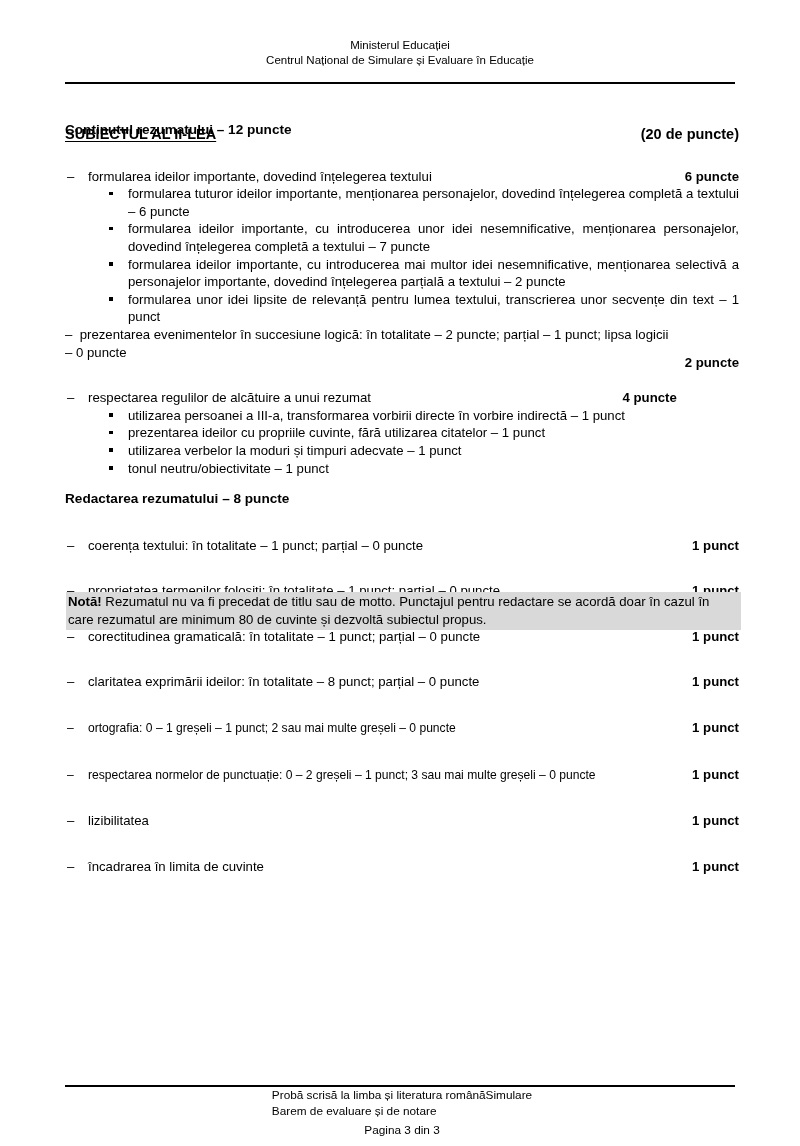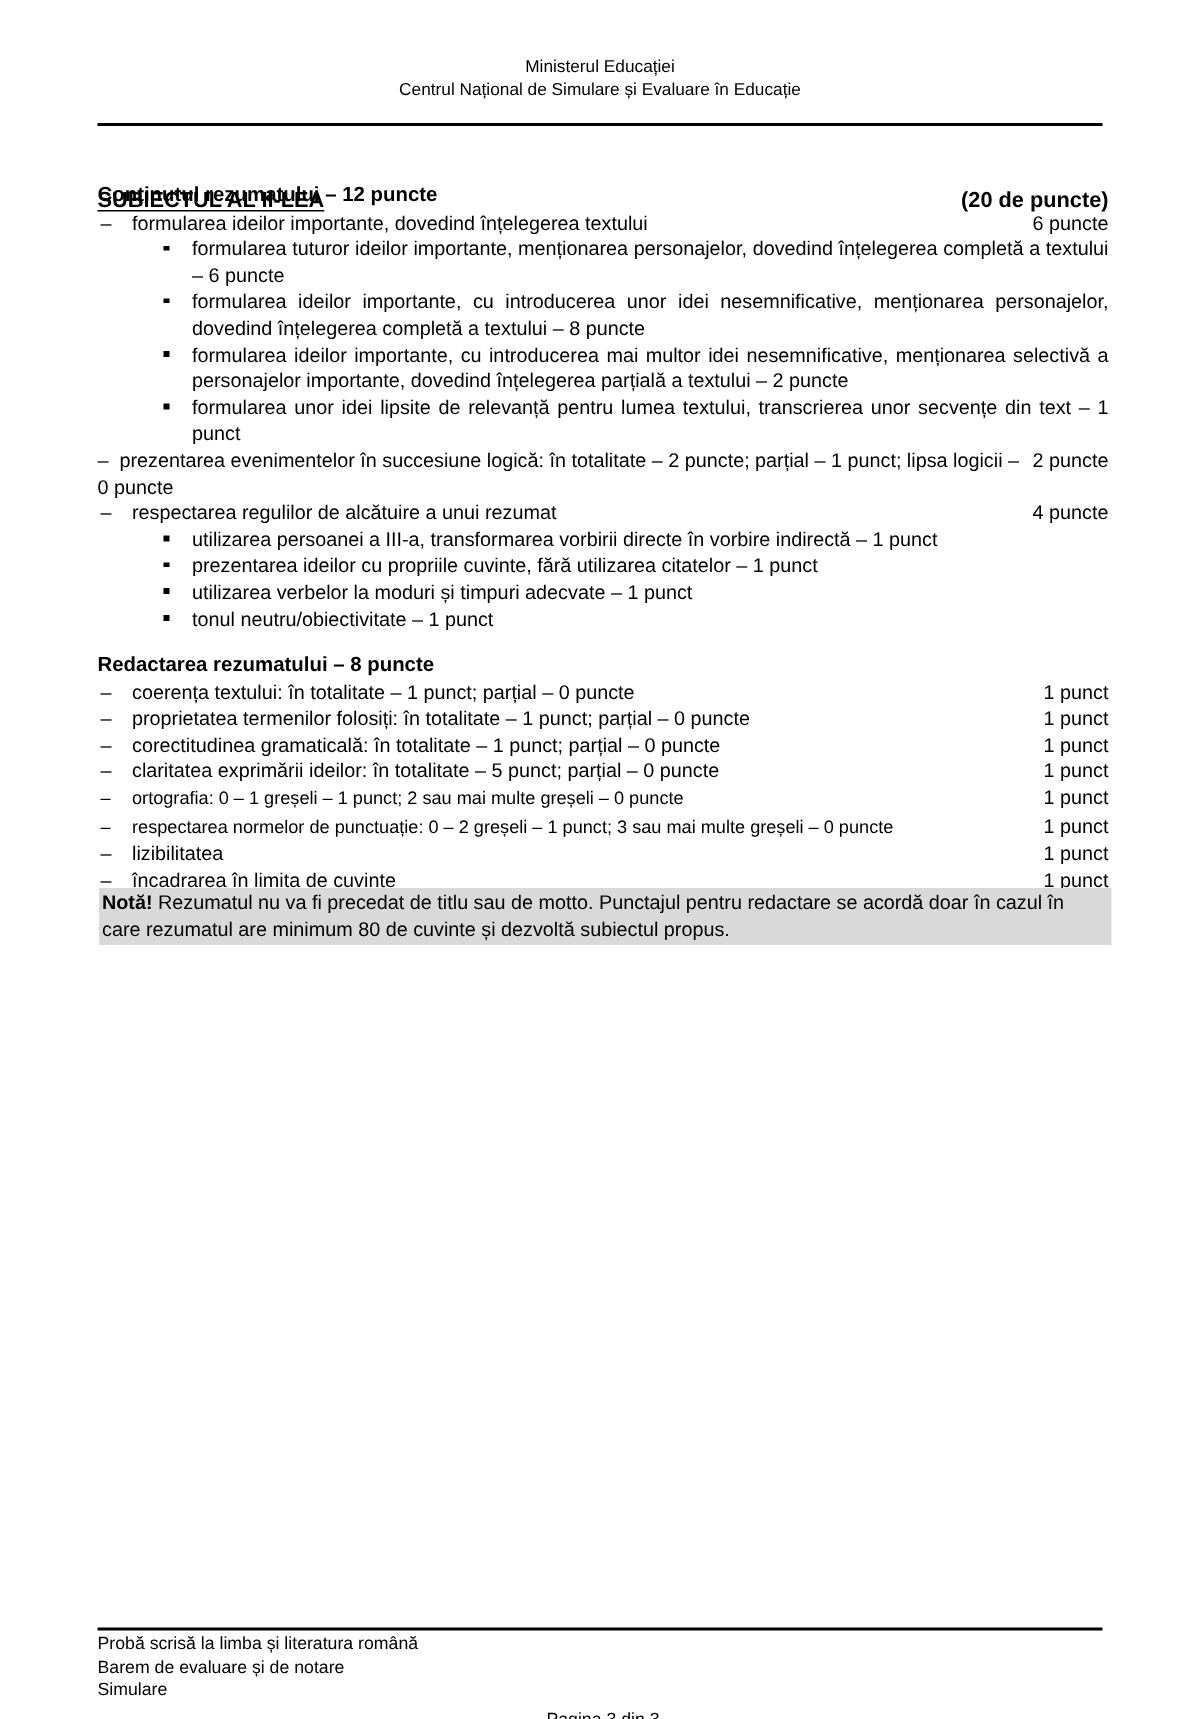--- a/index.html
+++ b/index.html
@@ -84,24 +84,25 @@
   .dash-flow {
     position: relative;
     margin: 0;
     text-align: left;
     text-indent: 0;
     padding-left: 0;
   }
   .dash-flow .lead { display: inline; }
 
   .pts {
-    font-weight: normal;
+    font-weight: bold;
     float: right;
     white-space: nowrap;
     margin-left: 8px;
+    margin-top: 28px;
   }
   .ptsline {
     display: flex;
     justify-content: space-between;
     align-items: baseline;
   }
   .ptsline .txt { padding-left: 23px; position: relative; }
   .ptsline .txt .dash { position: absolute; left: 2px; top: 0; }
   .ptsline .pts { float: none; }
 
@@ -156,21 +157,20 @@
     left: 65px;
     top: 1088px;
     width: 674px;
     font-size: 11.8px;
     line-height: 15.5px;
   }
   .footer-top {
     display: flex;
     justify-content: center;
     align-items: baseline;
-    flex-direction: column;
   }
   .footer-left div { white-space: nowrap; }
   .footer-right { white-space: nowrap; }
   .footer-page {
     text-align: center;
     margin-top: 4px;
   }
 </style>
 </head>
 <body>
@@ -198,21 +198,21 @@
       <span class="pts">6 puncte</span>
     </div>
 
     <div class="sq-row">
       <span class="sq"></span>
       <span>formularea tuturor ideilor importante, menționarea personajelor, dovedind înțelegerea completă a textului – 6 puncte</span>
     </div>
 
     <div class="sq-row">
       <span class="sq"></span>
-      <span>formularea ideilor importante, cu introducerea unor idei nesemnificative, menționarea personajelor, dovedind înțelegerea completă a textului – 8 puncte</span>
+      <span>formularea ideilor importante, cu introducerea unor idei nesemnificative, menționarea personajelor, dovedind înțelegerea completă a textului – 7 puncte</span>
     </div>
 
     <div class="sq-row">
       <span class="sq"></span>
       <span>formularea ideilor importante, cu introducerea mai multor idei nesemnificative, menționarea selectivă a personajelor importante, dovedind înțelegerea parțială a textului – 2 puncte</span>
     </div>
 
     <div class="sq-row">
       <span class="sq"></span>
       <span>formularea unor idei lipsite de relevanță pentru lumea textului, transcrierea unor secvențe din text – 1 punct</span>
@@ -262,21 +262,21 @@
       <span class="txt"><span class="dash">–</span><span>proprietatea termenilor folosiți: în totalitate – 1 punct; parțial – 0 puncte</span></span>
       <span class="pts">1 punct</span>
     </div>
 
     <div class="ptsline">
       <span class="txt"><span class="dash">–</span><span>corectitudinea gramaticală: în totalitate – 1 punct; parțial – 0 puncte</span></span>
       <span class="pts">1 punct</span>
     </div>
 
     <div class="ptsline">
-      <span class="txt"><span class="dash">–</span><span>claritatea exprimării ideilor: în totalitate – 5 punct; parțial – 0 puncte</span></span>
+      <span class="txt"><span class="dash">–</span><span>claritatea exprimării ideilor: în totalitate – 8 punct; parțial – 0 puncte</span></span>
       <span class="pts">1 punct</span>
     </div>
 
     <div class="ptsline">
       <span class="txt cond"><span class="dash">–</span><span>ortografia: 0 – 1 greșeli – 1 punct; 2 sau mai multe greșeli – 0 puncte</span></span>
       <span class="pts">1 punct</span>
     </div>
 
     <div class="ptsline">
       <span class="txt cond"><span class="dash">–</span><span>respectarea normelor de punctuație: 0 – 2 greșeli – 1 punct; 3 sau mai multe greșeli – 0 puncte</span></span>

